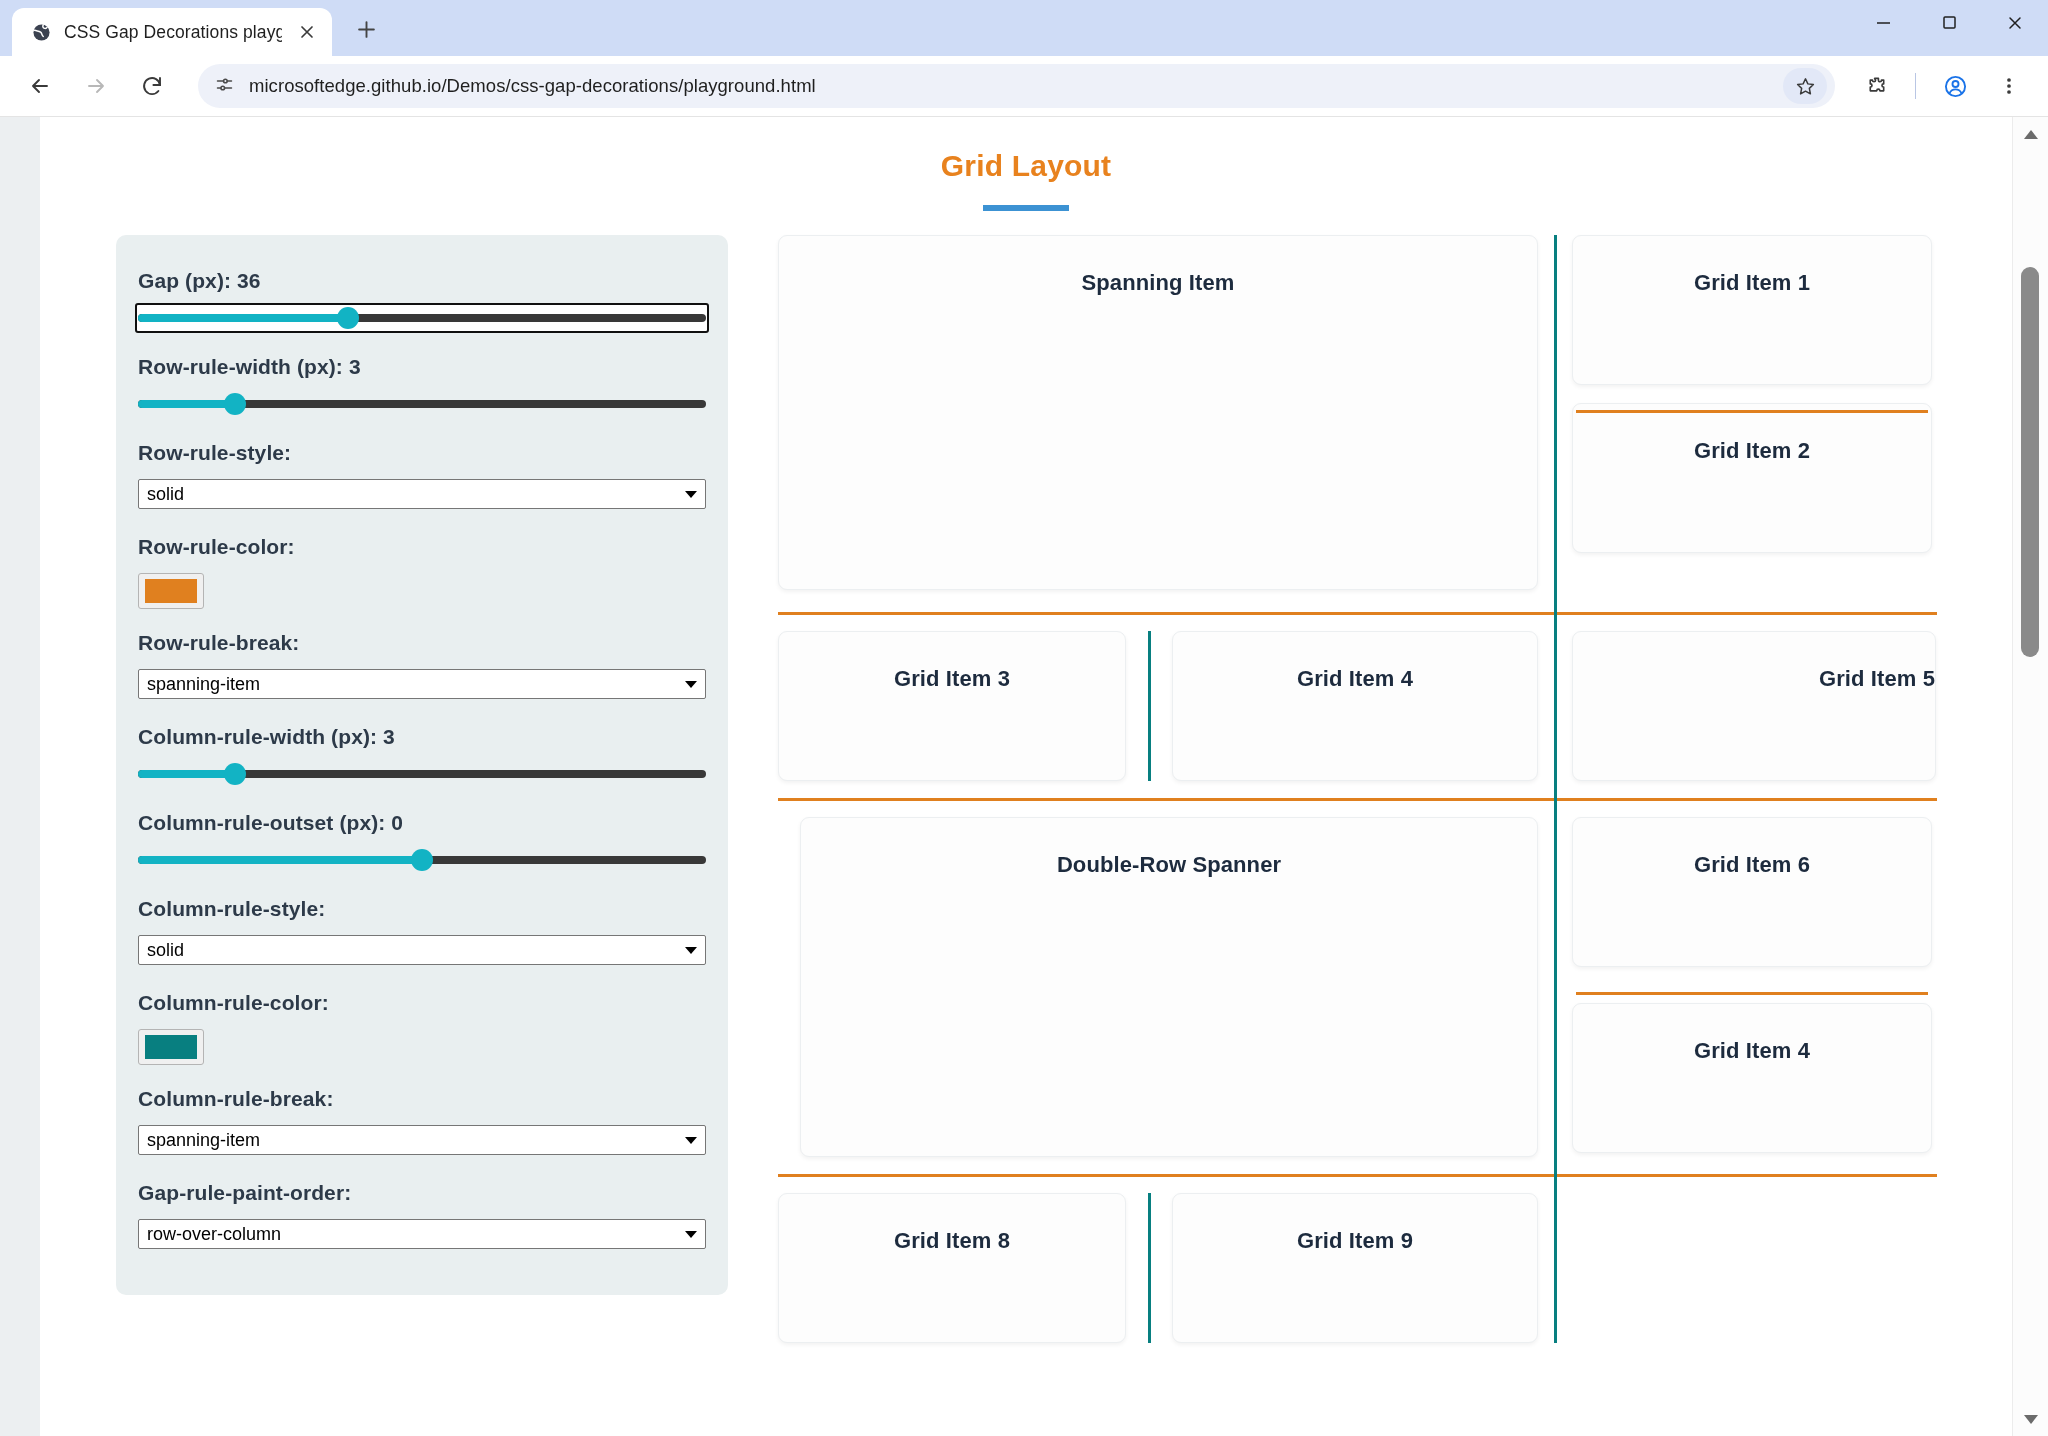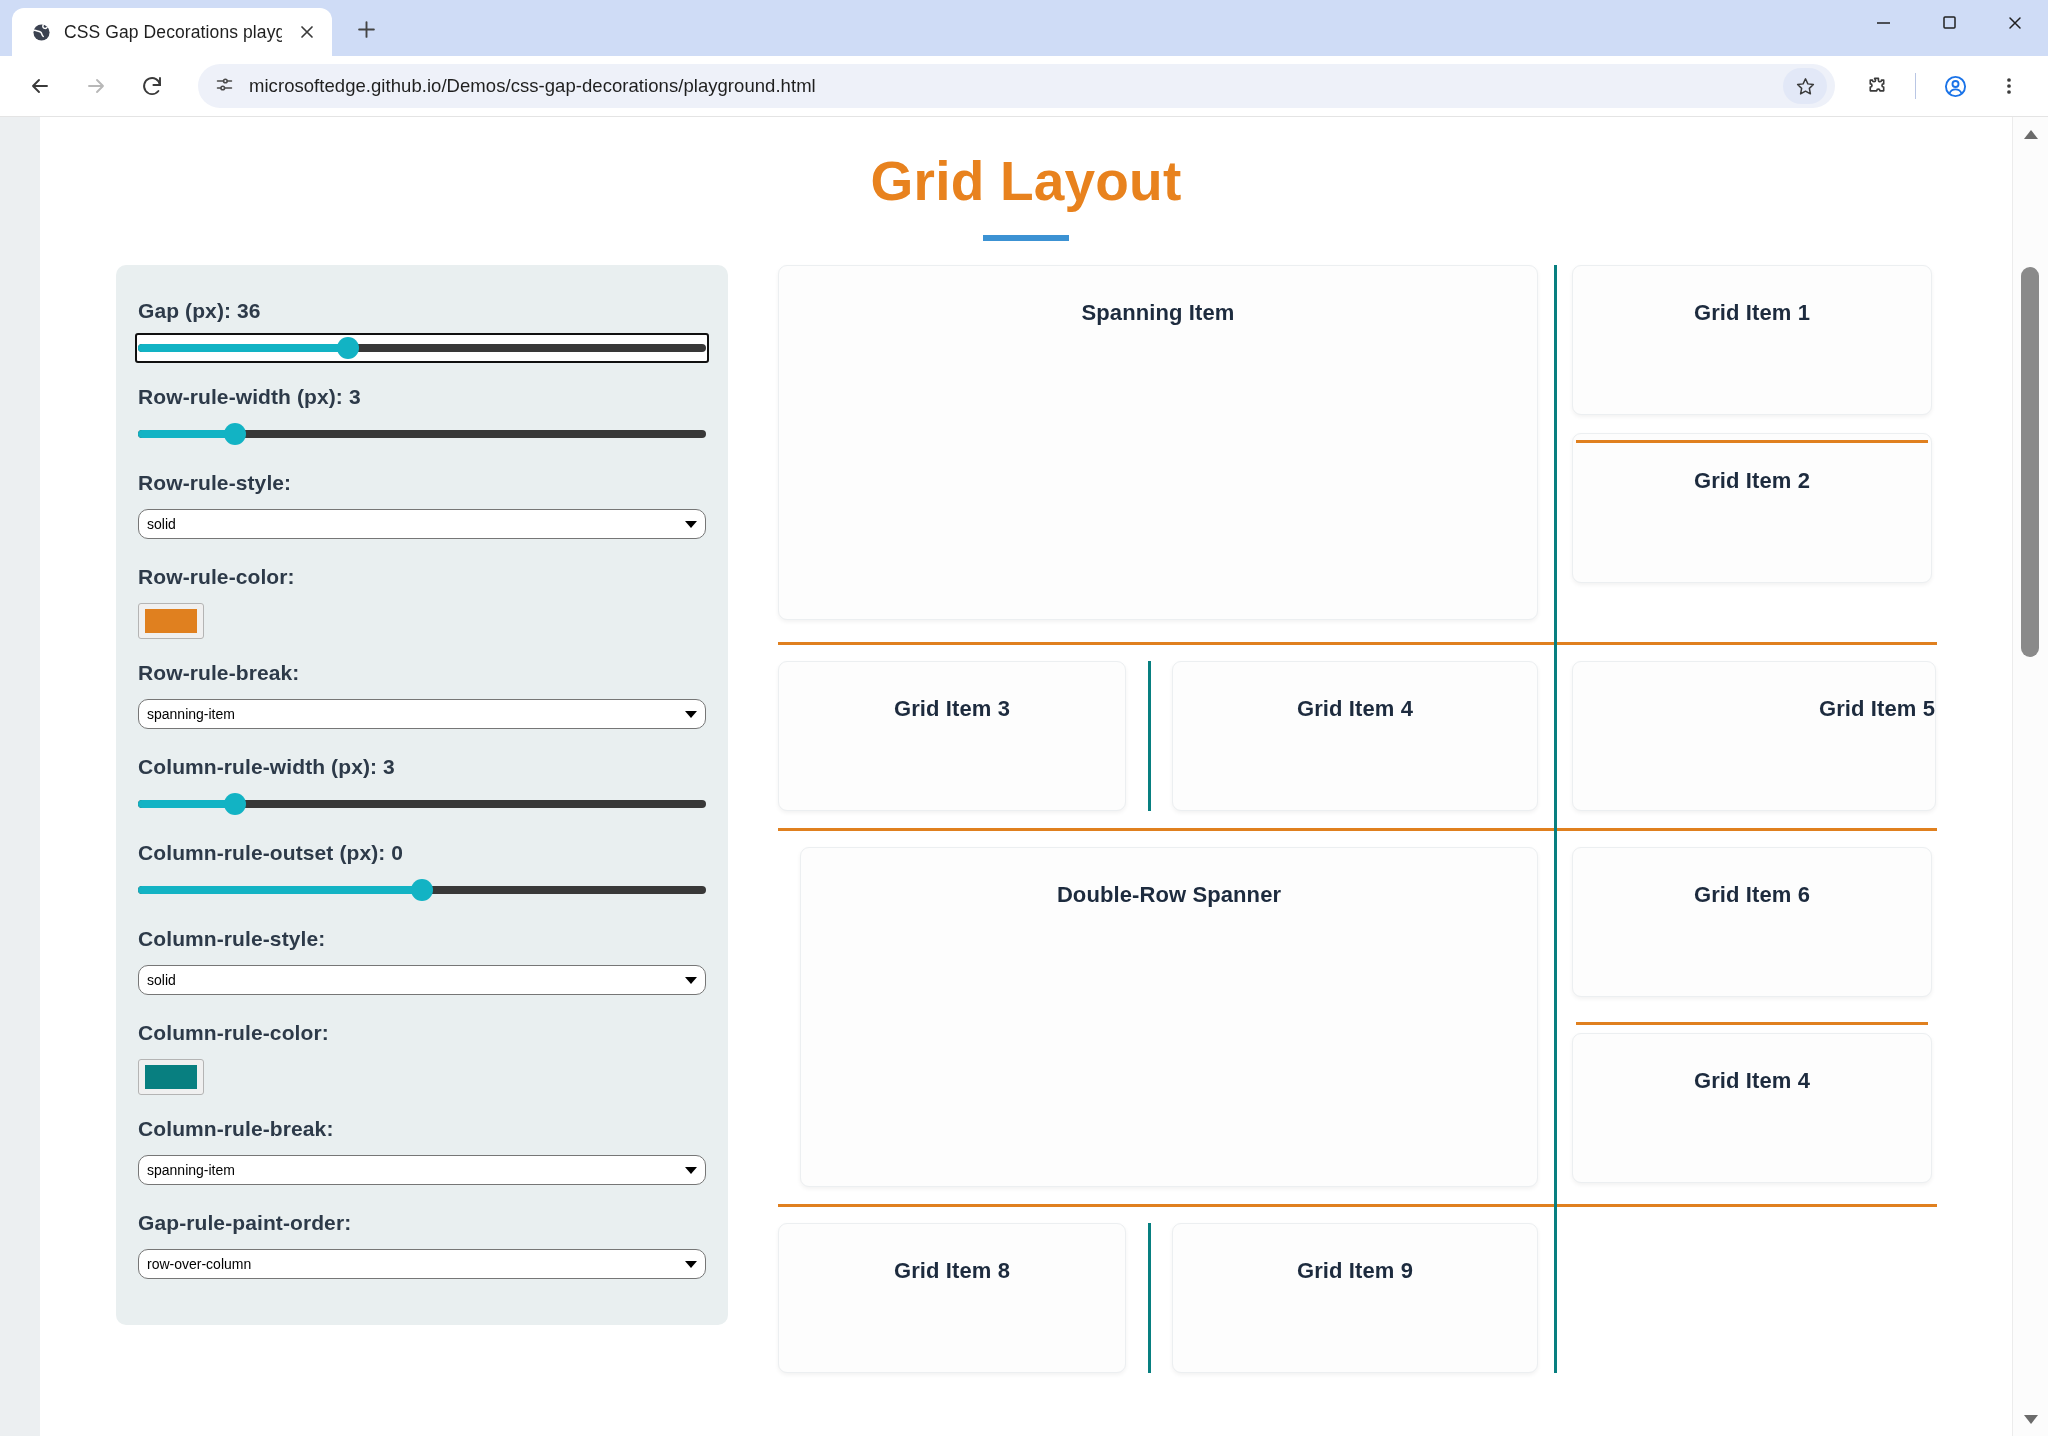--- a/index.html
+++ b/index.html
@@ -57,21 +57,21 @@
   .viewport { flex: 1; display: flex; background: #ffffff; position: relative; overflow: hidden;
               border-top: 1px solid #e4e4e4; }
   .page {
     flex: 1; background: #ffffff; padding: 0 40px 0 40px;
     overflow: hidden; position: relative;
   }
 
   .page-inner { max-width: 1920px; margin: 0 auto; padding-top: 26px; }
 
   .page-title {
-    text-align: center; font-size: 55px; font-weight: 700; color: #e8821e;
+    text-align: center; font-size: 30px; font-weight: 700; color: #e8821e;
     letter-spacing: 0.2px; padding-top: 6px;
   }
   .title-underline { width: 86px; height: 6px; background: #3c92d3; margin: 22px auto 0; }
 
   .layout { display: flex; gap: 50px; padding: 24px 36px 0 36px; align-items: flex-start; }
 
   
   .controls {
     width: 612px; flex: 0 0 612px; background: #e9eff0; border-radius: 10px;
     padding: 34px 22px 30px 22px;
@@ -87,22 +87,22 @@
     border: 2px solid #101010; border-radius: 3px; background: #ffffff;
   }
   .track { position: absolute; left: 0; right: 0; top: 7px; height: 8px;
            background: #383838; border-radius: 4px; }
   .fill { position: absolute; left: 0; top: 7px; height: 8px; background: #12b3c4; border-radius: 4px; }
   .thumb { position: absolute; top: 0; width: 22px; height: 22px; border-radius: 50%;
            background: #12b3c4; transform: translateX(-50%); }
 
   .select {
     width: 100%; height: 30px; background: #ffffff; border: 1px solid #767676;
-    border-radius: 10px; display: flex; align-items: center; justify-content: space-between;
-    padding: 0 6px 0 8px; font-size: 14px; color: #000000; margin-bottom: 26px;
+    border-radius: 2px; display: flex; align-items: center; justify-content: space-between;
+    padding: 0 6px 0 8px; font-size: 18px; color: #000000; margin-bottom: 26px;
   }
   .caret { width: 0; height: 0; border-left: 6px solid transparent; border-right: 6px solid transparent;
            border-top: 7px solid #000; margin-right: 2px; }
 
   .swatch-box {
     width: 66px; height: 36px; background: #f0f0f0; border: 1px solid #b4b4b4;
     border-radius: 3px; padding: 5px 6px; margin-bottom: 22px;
   }
   .swatch { width: 100%; height: 100%; }
 

